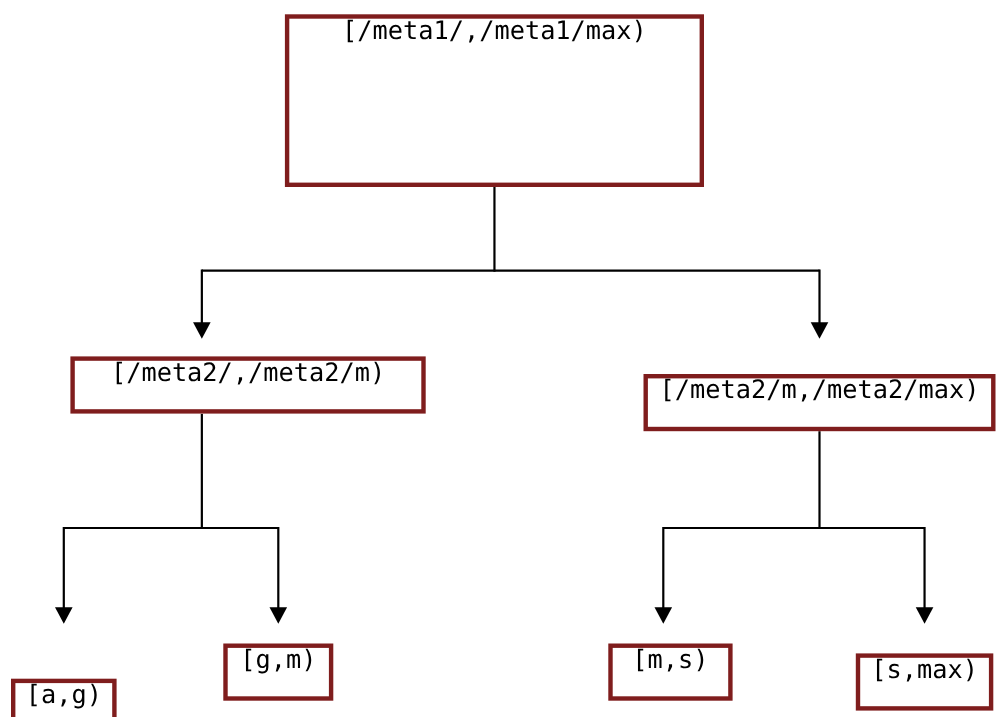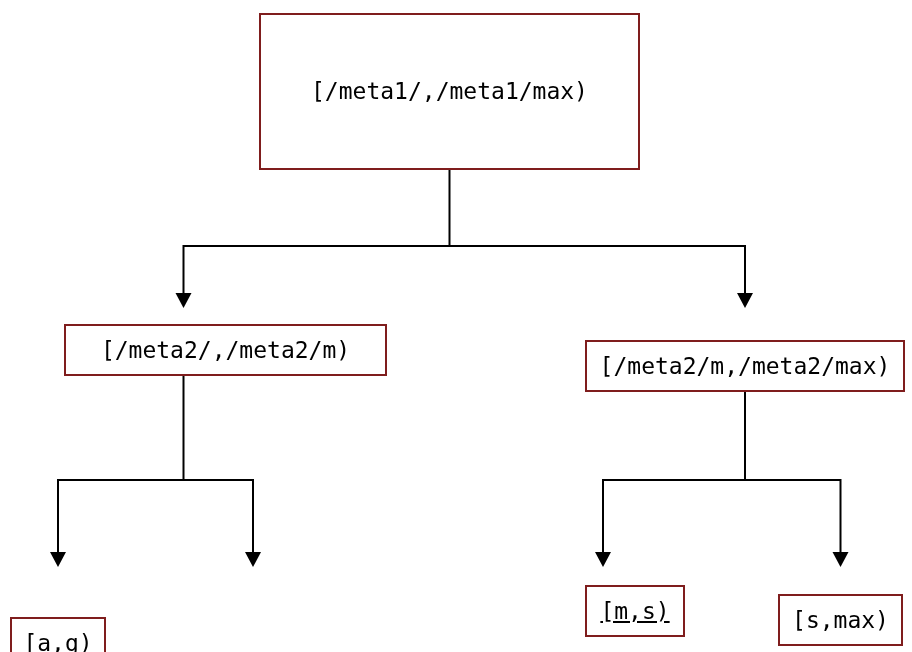--- a/index.html
+++ b/index.html
@@ -18,36 +18,36 @@
   .connectors {
     position: absolute;
     left: 0;
     top: 0;
     width: 912px;
     height: 652px;
   }
   .node {
     position: absolute;
     box-sizing: border-box;
-    border: 2px solid #7f1d1d;
+    border: 4px solid #7f1d1d;
     background: #ffffff;
     display: flex;
-    align-items: center;
+    align-items: flex-start;
     justify-content: center;
     font-size: 23px;
     line-height: 1;
     color: #000000;
     white-space: nowrap;
   }
   .node-root      { left: 259px; top: 13px;  width: 381px; height: 157px; }
   .node-meta2-low { left: 22px;  top: 324px; width: 323px; height: 52px; margin-left: 42px; }
   .node-meta2-high{ left: 585px; top: 340px; width: 320px; height: 52px; }
   .node-leaf-ag   { left: 10px;  top: 617px; width: 96px;  height: 52px; }
   .node-leaf-gm   { left: 203px; top: 585px; width: 100px; height: 52px; }
-  .node-leaf-ms   { left: 585px; top: 585px; width: 100px; height: 52px; text-decoration: underline; }
+  .node-leaf-ms   { left: 553px; top: 585px; width: 113px; height: 52px; }
   .node-leaf-smax { left: 778px; top: 594px; width: 125px; height: 52px; }
   .edge {
     stroke: #000000;
     stroke-width: 2;
     fill: none;
   }
   .arrowhead {
     fill: #000000;
     stroke: none;
   }
@@ -91,20 +91,23 @@
   </div>
 
   <div class="node node-meta2-high">
     <span>[/meta2/m,/meta2/max)</span>
   </div>
 
   <div class="node node-leaf-ag">
     <span>[a,g)</span>
   </div>
 
+  <div class="node node-leaf-gm">
+    <span>[g,m)</span>
+  </div>
 
   <div class="node node-leaf-ms">
     <span>[m,s)</span>
   </div>
 
   <div class="node node-leaf-smax">
     <span>[s,max)</span>
   </div>
 
 </div>

